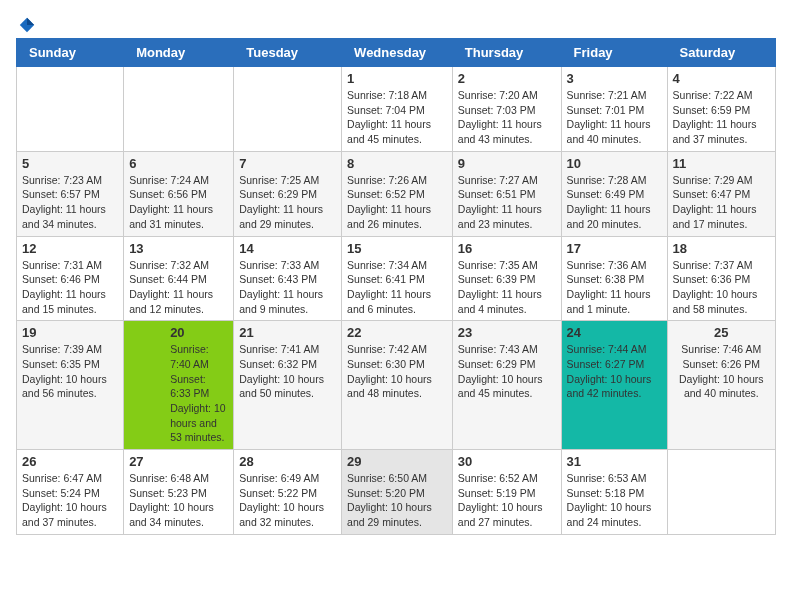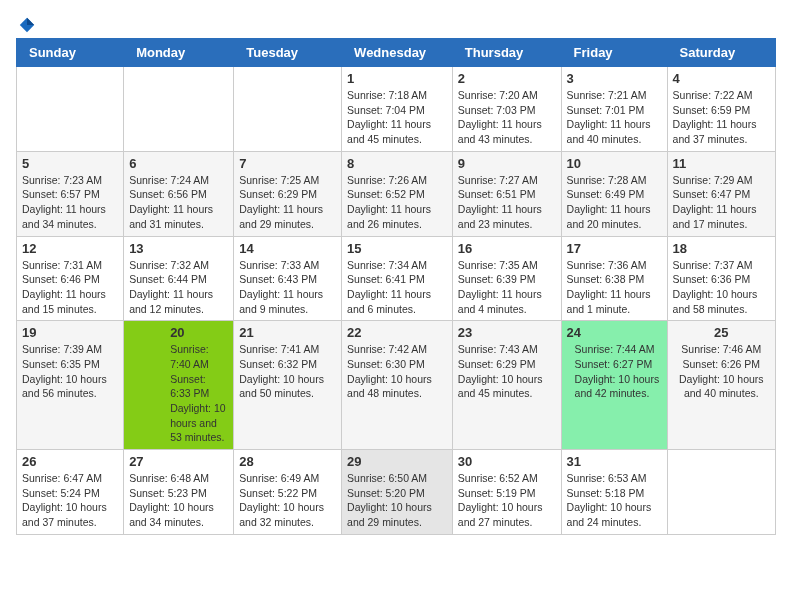--- a/index.html
+++ b/index.html
@@ -265,23 +265,23 @@
           <div class="day-info" style="white-space: pre-line;">Sunrise: 7:42 AM
 Sunset: 6:30 PM
 Daylight: 10 hours and 48 minutes.</div>
         </td>
         <td style="background: rgb(245, 245, 245);">
           <div class="day-num">23</div>
           <div class="day-info" style="white-space: pre-line;">Sunrise: 7:43 AM
 Sunset: 6:29 PM
 Daylight: 10 hours and 45 minutes.</div>
         </td>
-        <td style="background: #86efac;">
+        <td style="background: #14b8a6;">
           <div class="day-num">24</div>
-          <div class="day-info" style="white-space: pre-line; margin-left: 8px;">Sunrise: 7:44 AM
+          <div class="day-info" style="white-space: pre-line;">Sunrise: 7:44 AM
 Sunset: 6:27 PM
 Daylight: 10 hours and 42 minutes.</div>
         </td>
         <td style="background: rgb(245, 245, 245); text-align: center;">
           <div class="day-num">25</div>
           <div class="day-info" style="white-space: pre-line;">Sunrise: 7:46 AM
 Sunset: 6:26 PM
 Daylight: 10 hours and 40 minutes.</div>
         </td>
       </tr>

